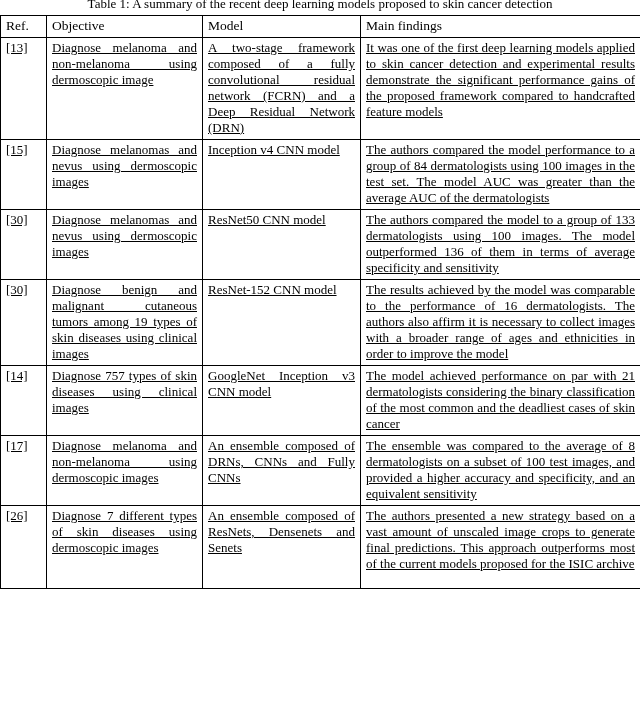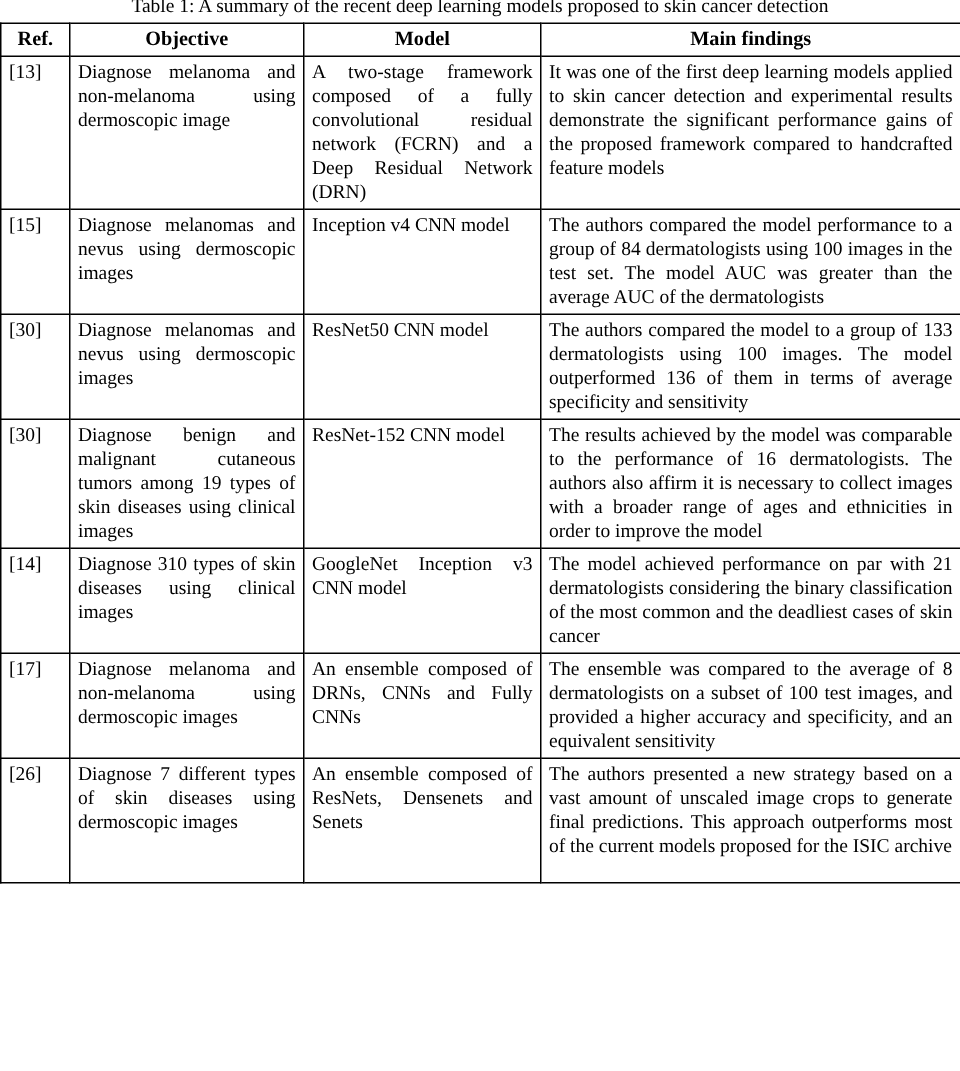--- a/index.html
+++ b/index.html
@@ -33,27 +33,28 @@
     border-collapse: collapse;
   }
   table.summary th,
   table.summary td {
     border: 1px solid #000000;
     vertical-align: top;
     padding: 2px 5px 3px 5px;
     overflow: hidden;
   }
   table.summary th {
-    font-weight: bold;
-    text-align: center;
+    font-weight: normal;
+    text-align: left;
     font-size: 13.5px;
   }
   table.summary td {
     text-align: justify;
     hyphens: auto;
+    text-decoration: underline;
     -webkit-hyphens: auto;
   }
   table.summary td.ref-cell {
     text-align: left;
     hyphens: none;
   }
   col.c-ref  { width: 46px; }
   col.c-obj  { width: 156px; }
   col.c-mod  { width: 158px; }
   col.c-find { width: 280px; }
@@ -103,21 +104,21 @@
         <td>The authors compared the model to a group of 133 dermatologists using 100 images. The model outperformed 136 of them in terms of average specificity and sensitivity</td>
       </tr>
       <tr>
         <td class="ref-cell">[30]</td>
         <td>Diagnose benign and malignant cutaneous tumors among 19 types of skin diseases using clinical images</td>
         <td>ResNet-152 CNN model</td>
         <td>The results achieved by the model was comparable to the performance of 16 dermatologists. The authors also affirm it is necessary to collect images with a broader range of ages and ethnicities in order to improve the model</td>
       </tr>
       <tr>
         <td class="ref-cell">[14]</td>
-        <td>Diagnose 310 types of skin diseases using clinical images</td>
+        <td>Diagnose 757 types of skin diseases using clinical images</td>
         <td>GoogleNet Inception v3 CNN model</td>
         <td>The model achieved performance on par with 21 dermatologists considering the binary classification of the most common and the deadliest cases of skin cancer</td>
       </tr>
       <tr>
         <td class="ref-cell">[17]</td>
         <td>Diagnose melanoma and non-melanoma using dermoscopic images</td>
         <td>An ensemble composed of DRNs, CNNs and Fully CNNs</td>
         <td>The ensemble was compared to the average of 8 dermatologists on a subset of 100 test images, and provided a higher accuracy and specificity, and an equivalent sensitivity</td>
       </tr>
       <tr class="last-row">

